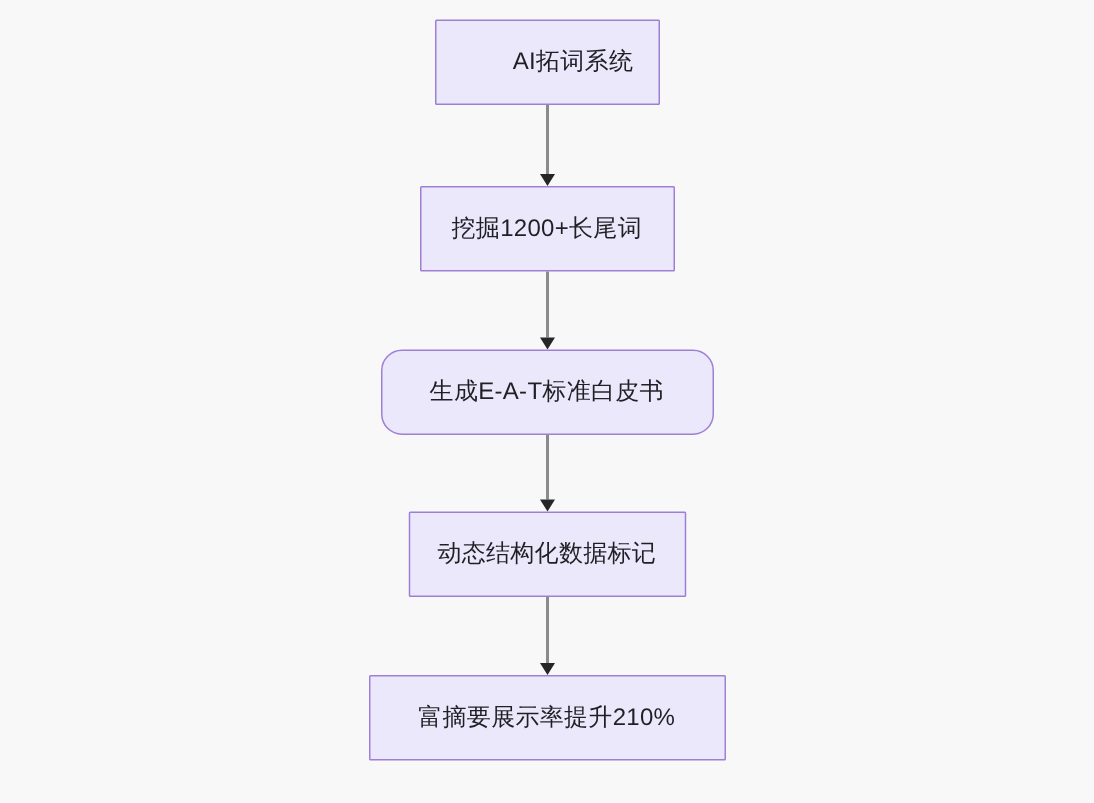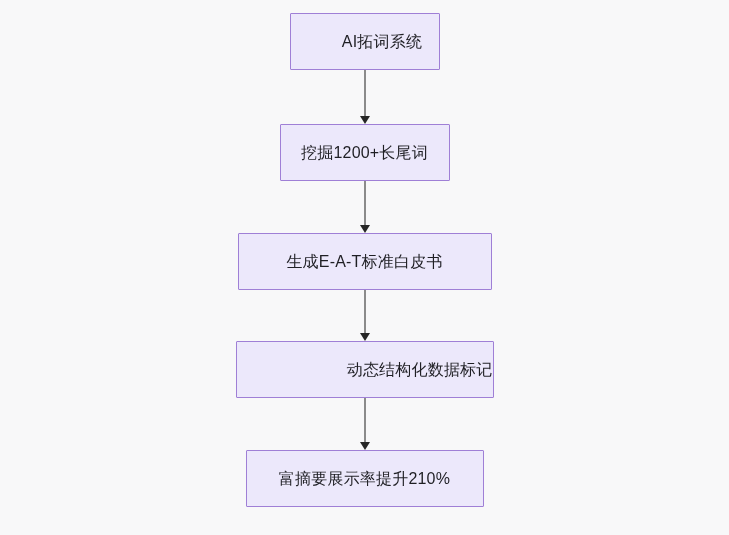--- a/index.html
+++ b/index.html
@@ -39,22 +39,22 @@
     line-height: 1;
     color: #1f1f24;
     letter-spacing: 0.2px;
     white-space: nowrap;
     text-align: center;
   }
 
   
   .node-1 { top: 13px;  width: 150px; padding-left: 35px; }
   .node-2 { top: 124px; width: 170px; }
-  .node-3 { top: 233px; width: 254px; }
-  .node-4 { top: 341px; width: 258px; justify-content: flex-end; }
+  .node-3 { top: 233px; width: 222px; border-radius: 14px; }
+  .node-4 { top: 341px; width: 185px; }
   .node-5 { top: 450px; width: 238px; }
 
   
   .edge {
     position: absolute;
     left: 50%;
     transform: translateX(-50%);
     width: 12px;
   }
   .edge .edge-line {

